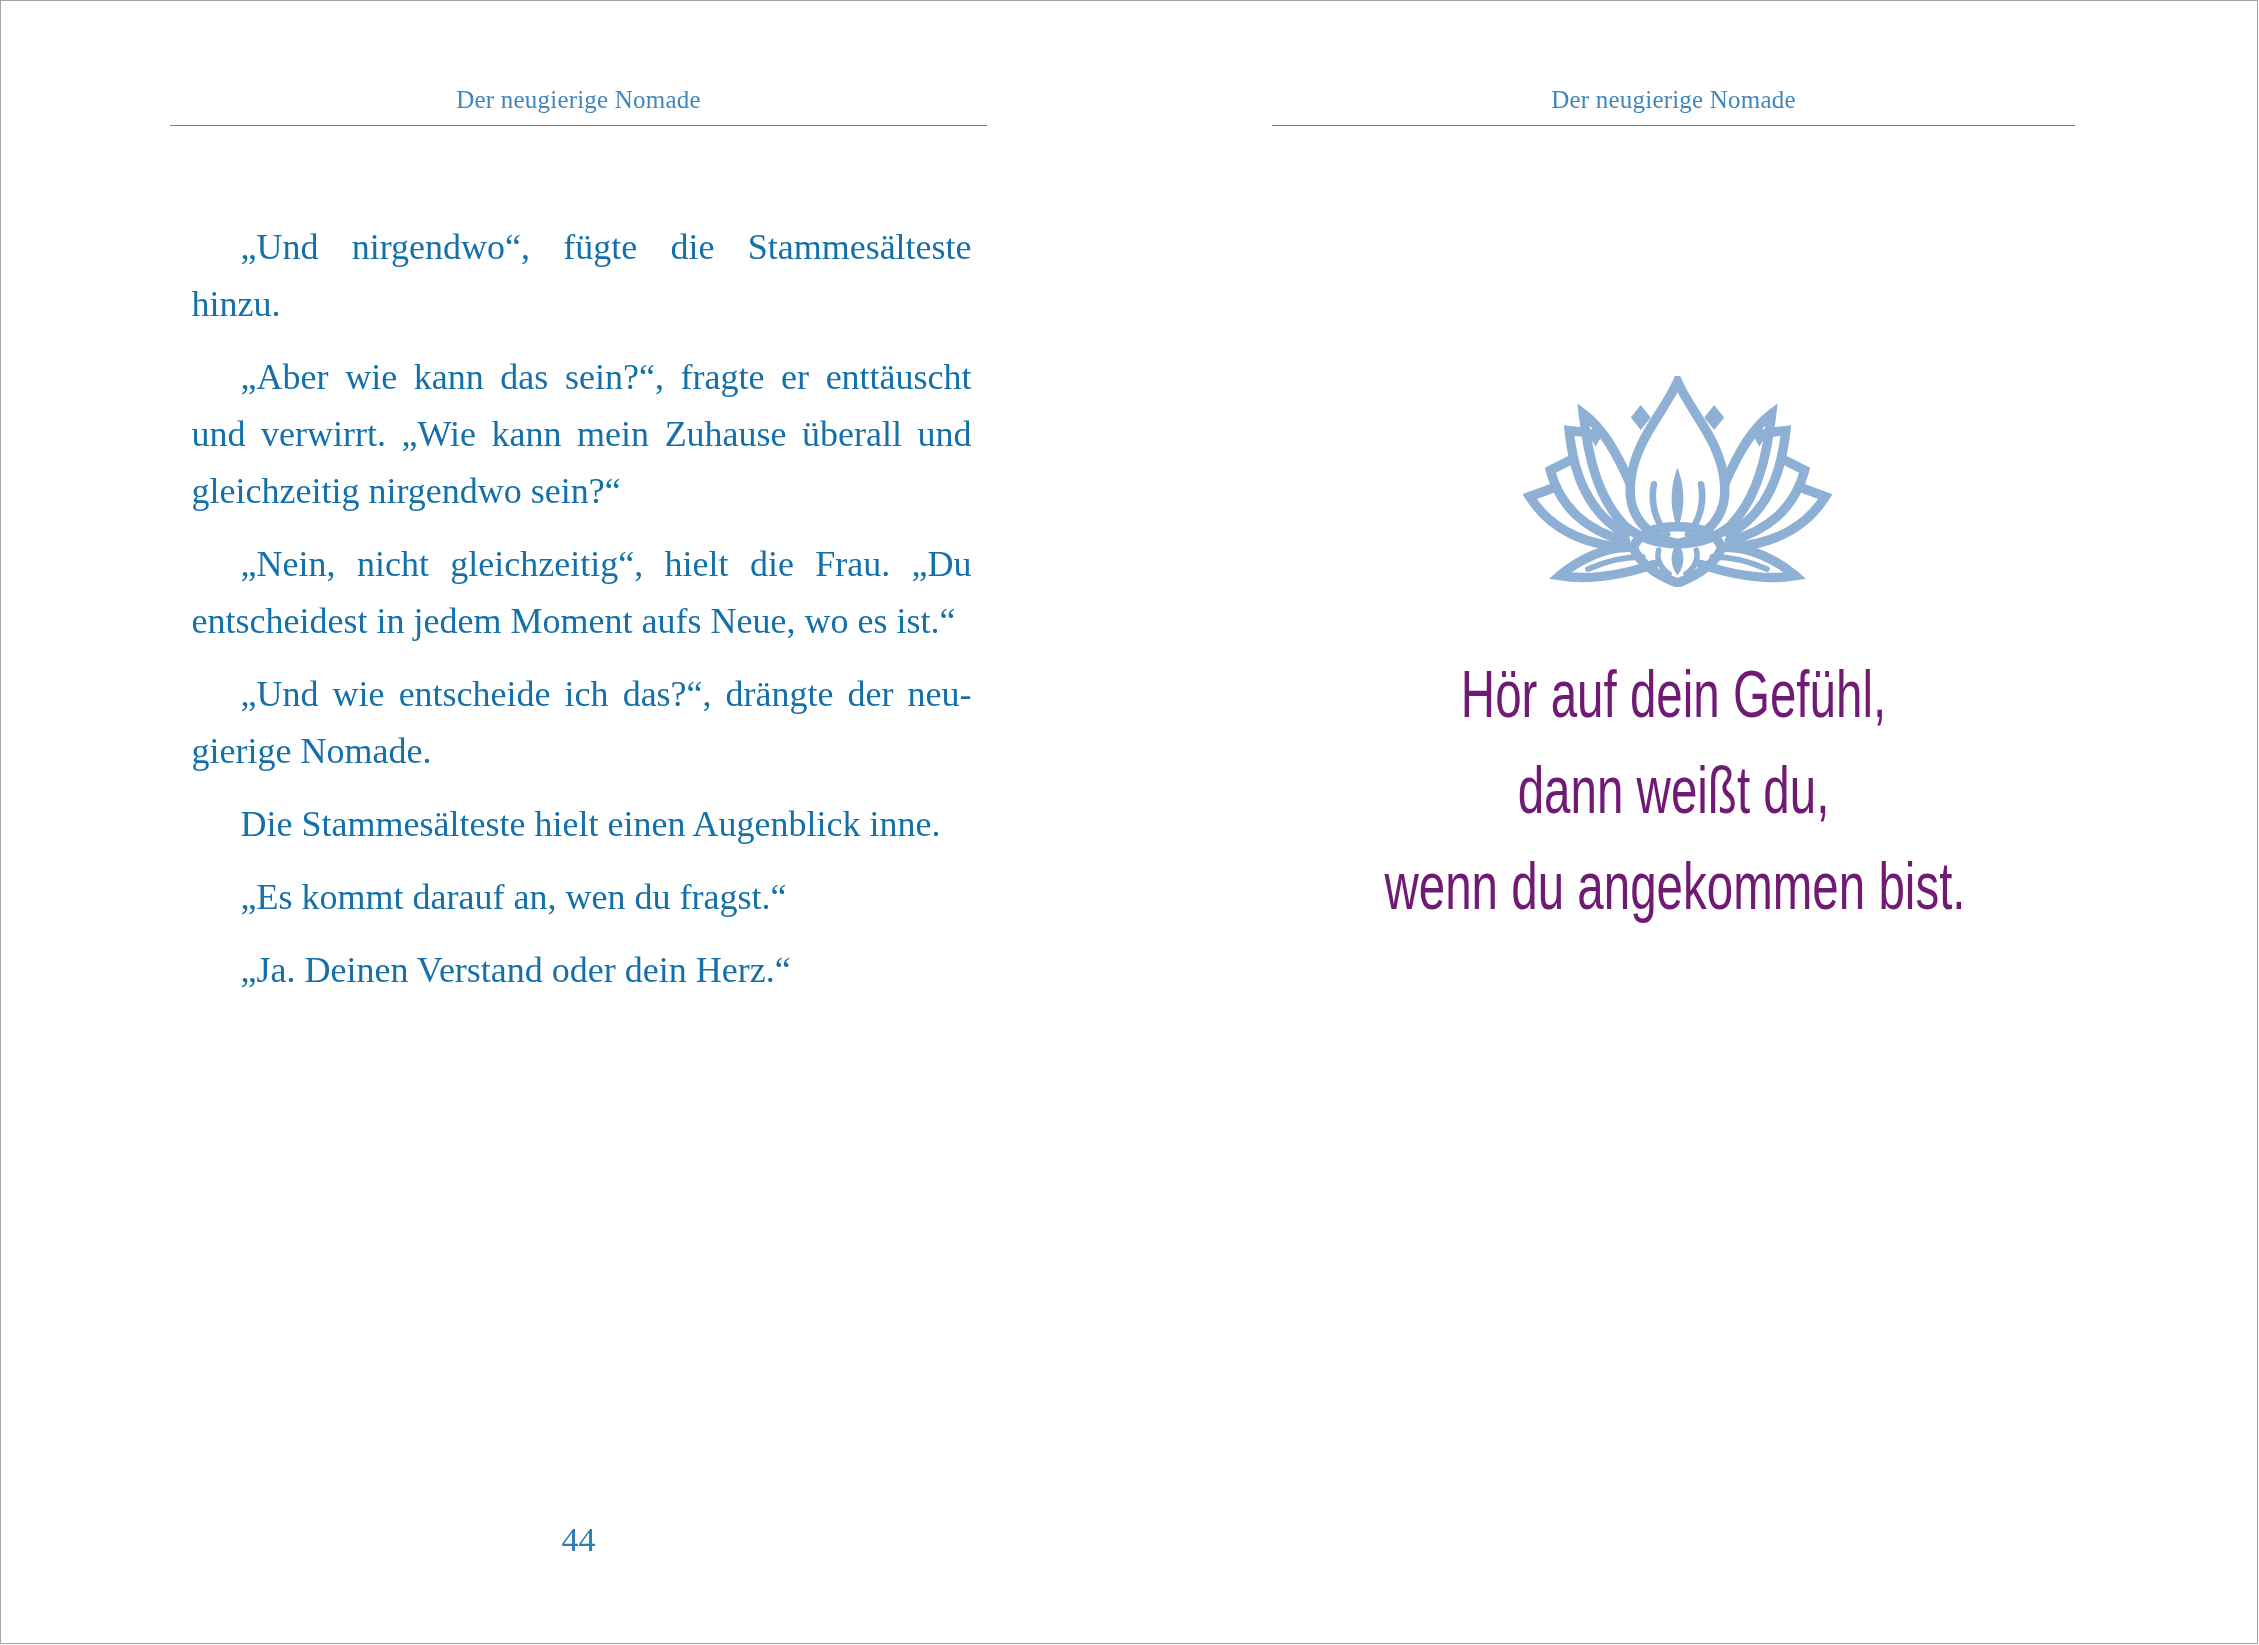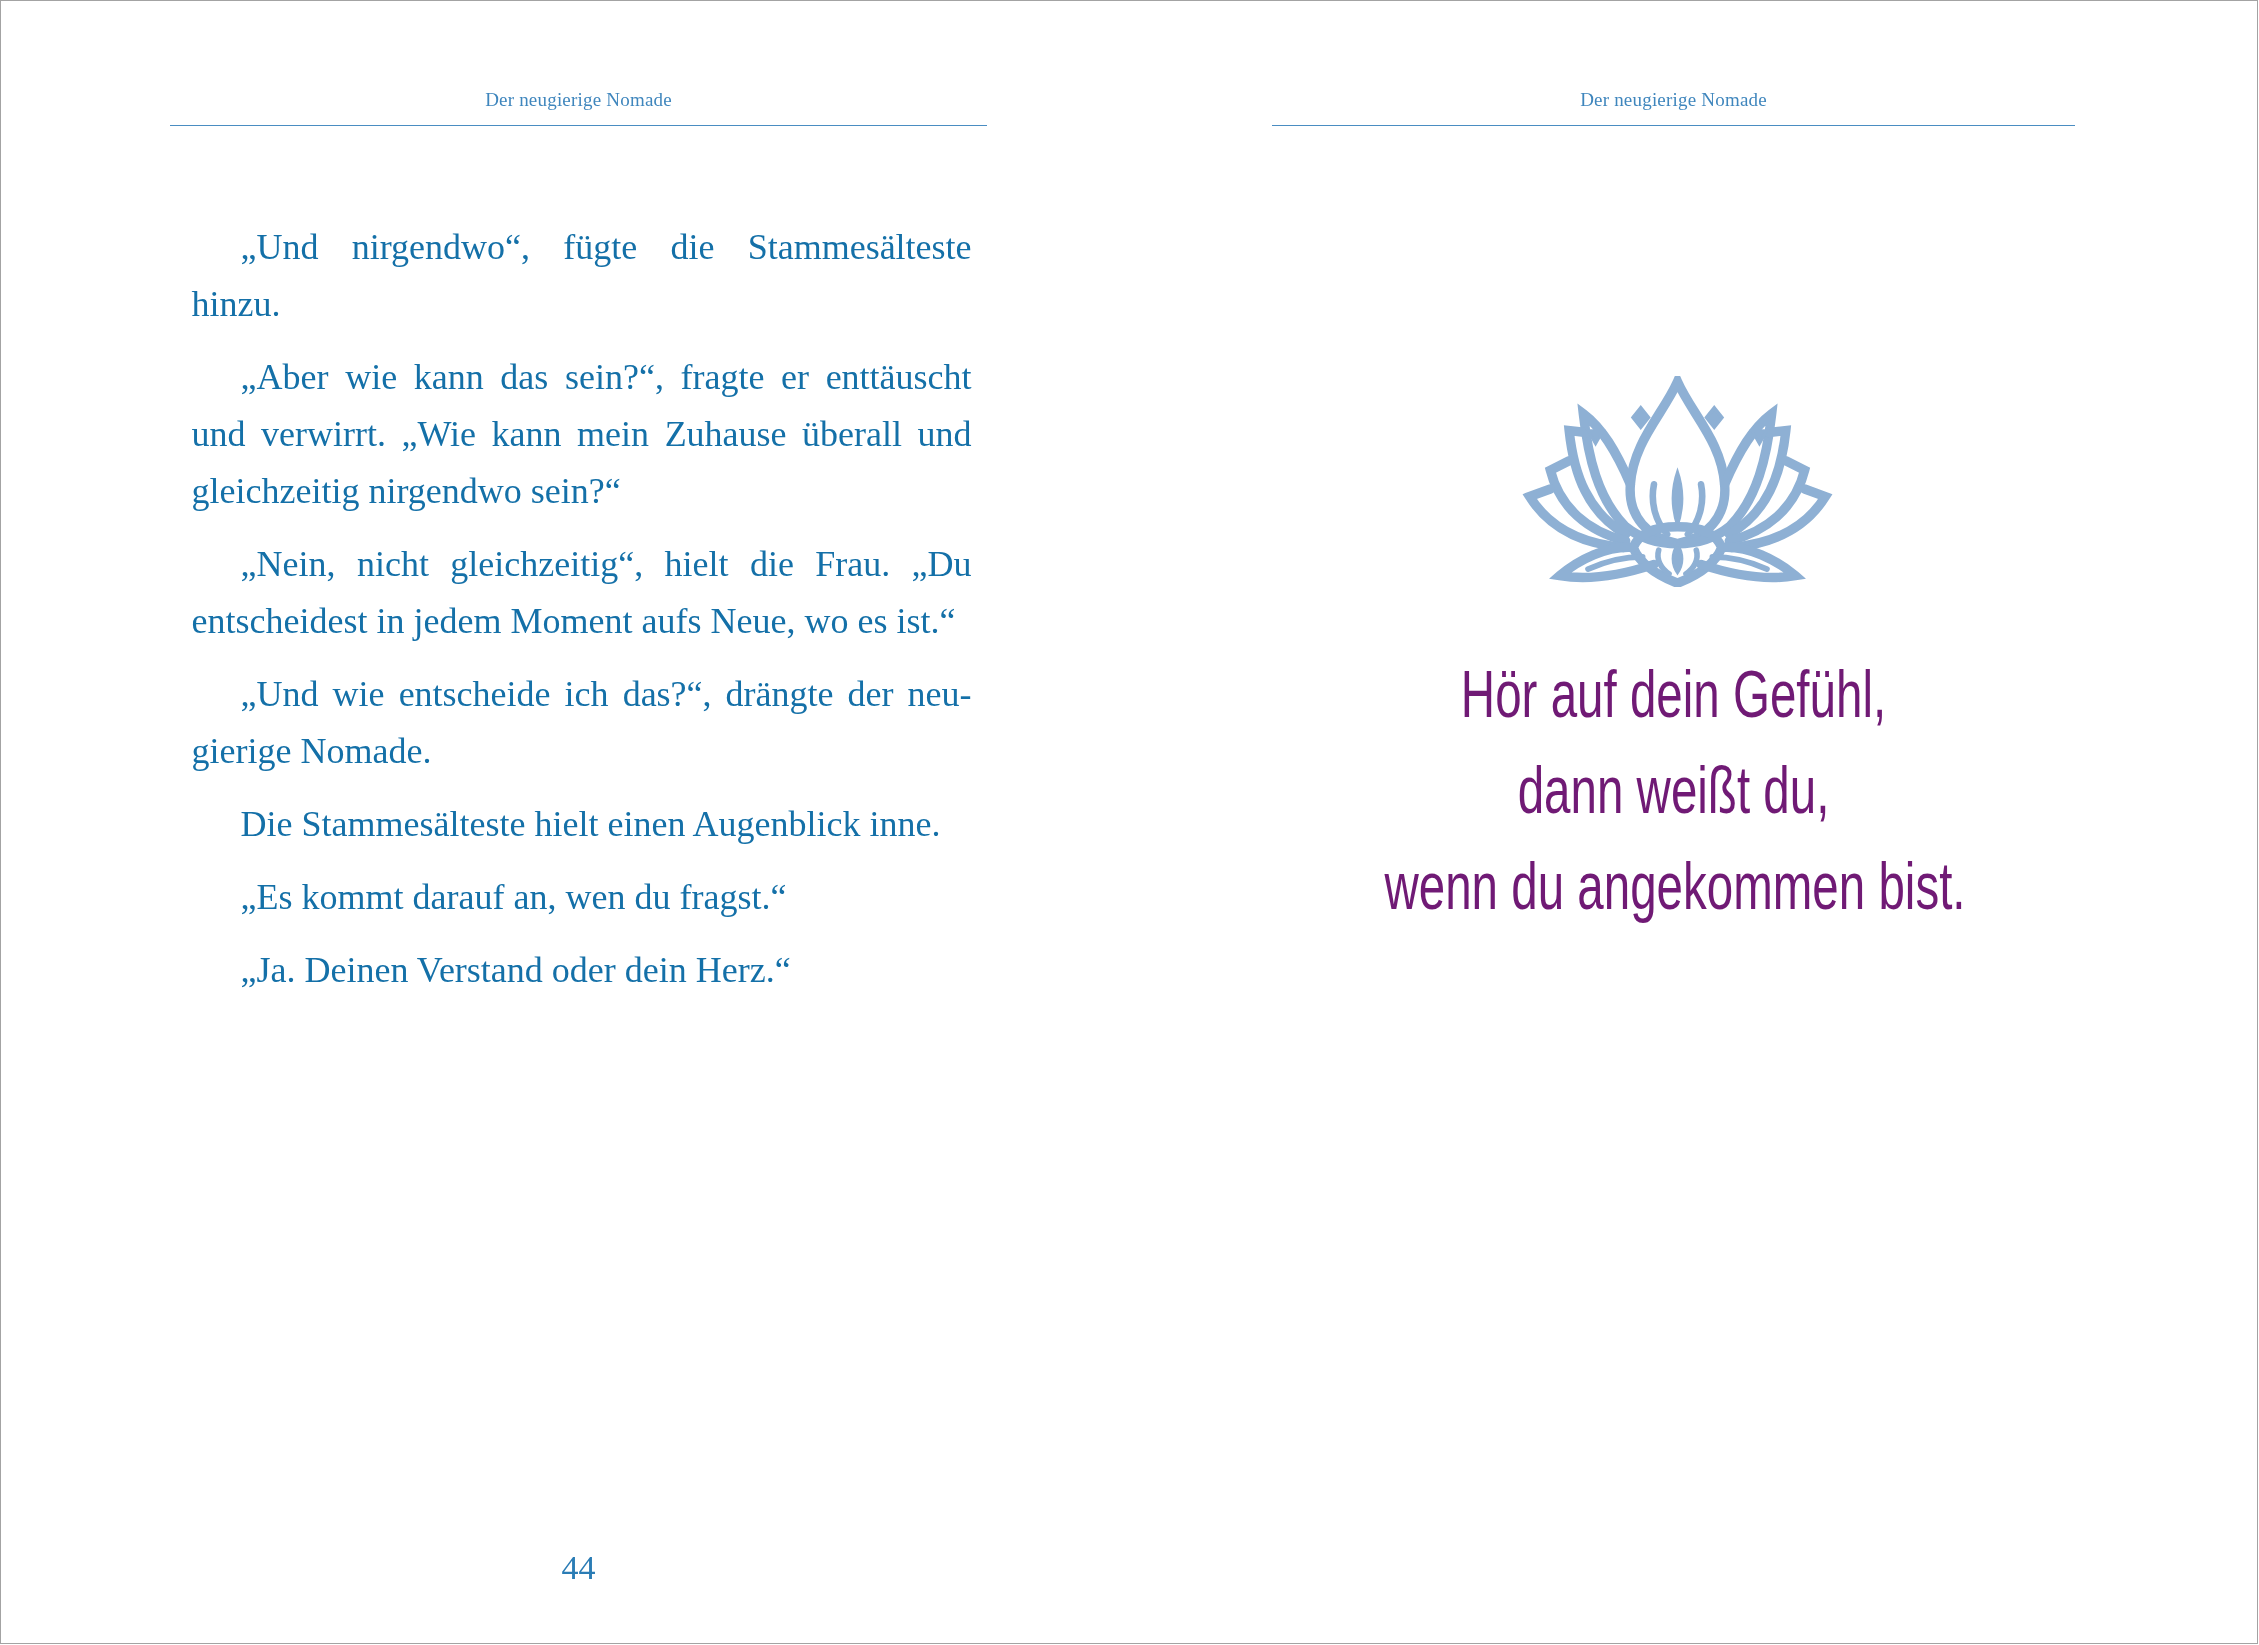--- a/index.html
+++ b/index.html
@@ -28,21 +28,21 @@
     }
     .page-left  { left: 169px;  width: 817px; }
     .page-right { left: 1271px; width: 803px; }
 
     .running-head {
       position: absolute;
       left: 0; right: 0;
       top: 83px;
       text-align: center;
       font-family: "Liberation Serif", "DejaVu Serif", serif;
-      font-size: 19px;
+      font-size: 25px;
       letter-spacing: 0.2px;
       color: #3f86bd;
       line-height: 32px;
     }
     .head-rule {
       position: absolute;
       left: 0; right: 0;
       top: 124px;
       height: 0;
       border-top: 1.9px solid #4a8dc2;
@@ -67,21 +67,20 @@
 
     .page-number {
       position: absolute;
       left: 0;
       top: 1520px;
       width: 817px;
       text-align: center;
       font-family: "Liberation Serif", "DejaVu Serif", serif;
       font-size: 34px;
       color: #2a7cb5;
-      margin-top: 28px;
     }
 
     .lotus {
       position: absolute;
       left: 250px;
       top: 375px;
       width: 311px;
       height: 211px;
     }
 

